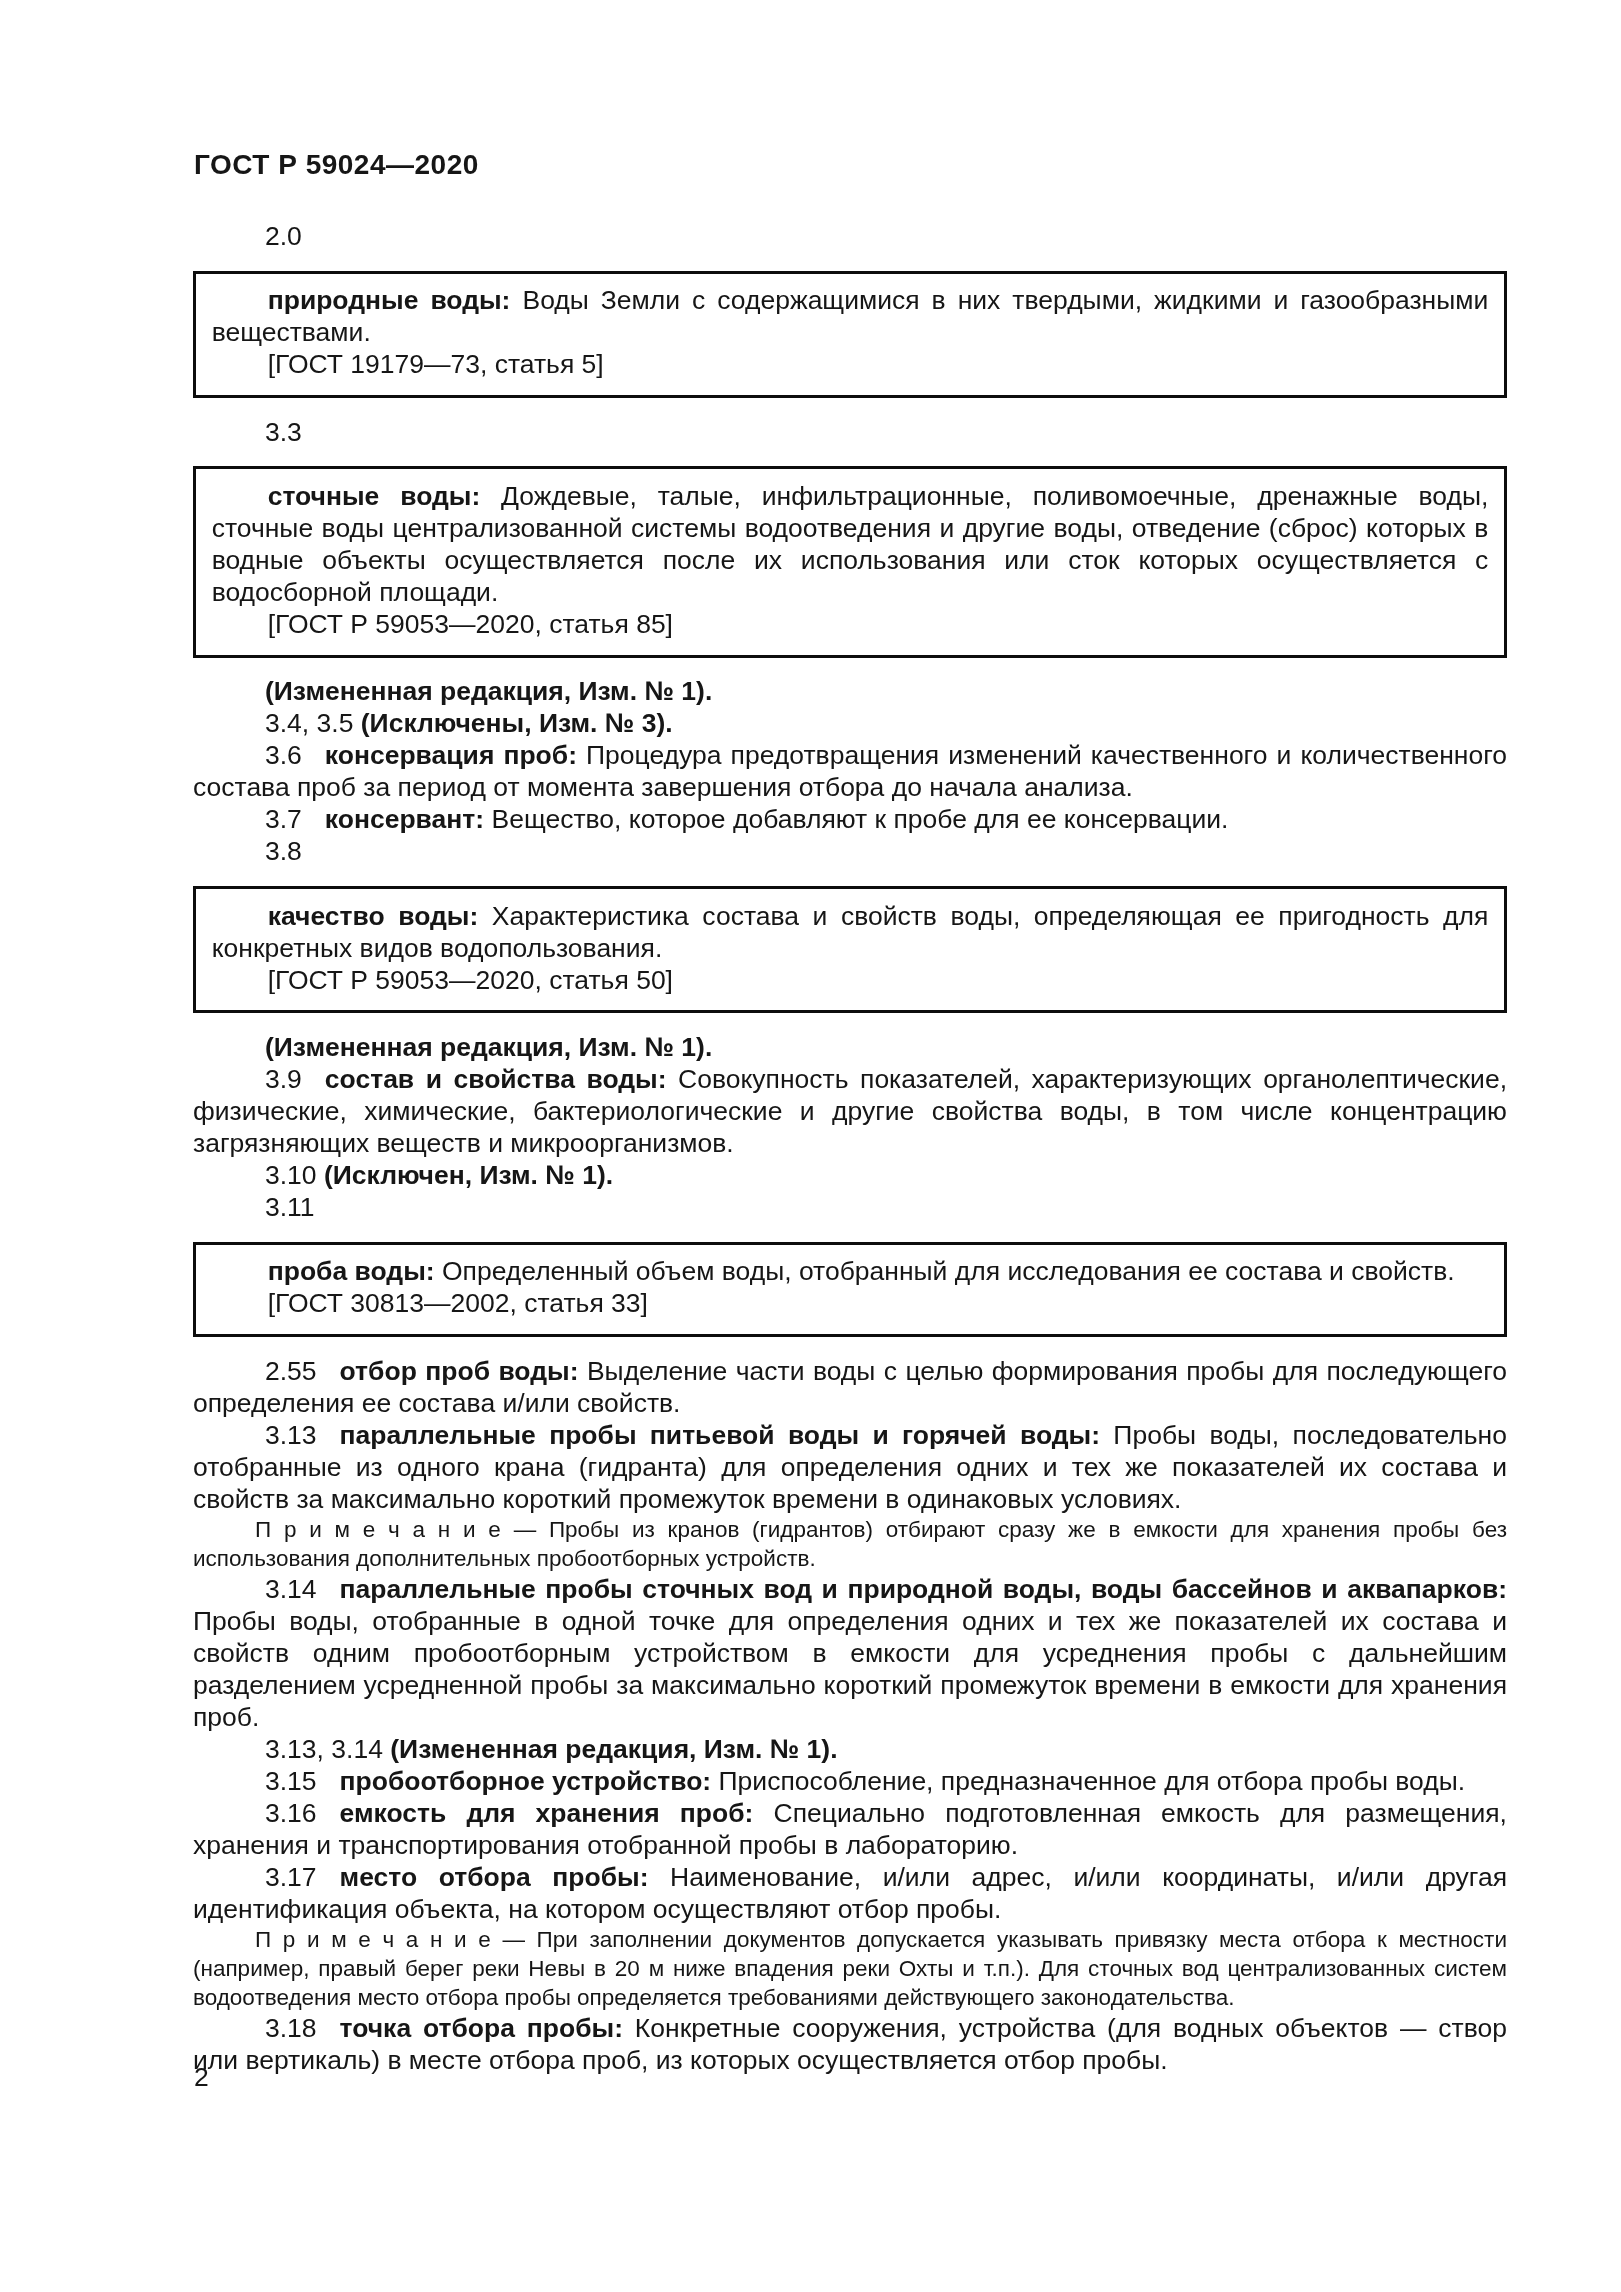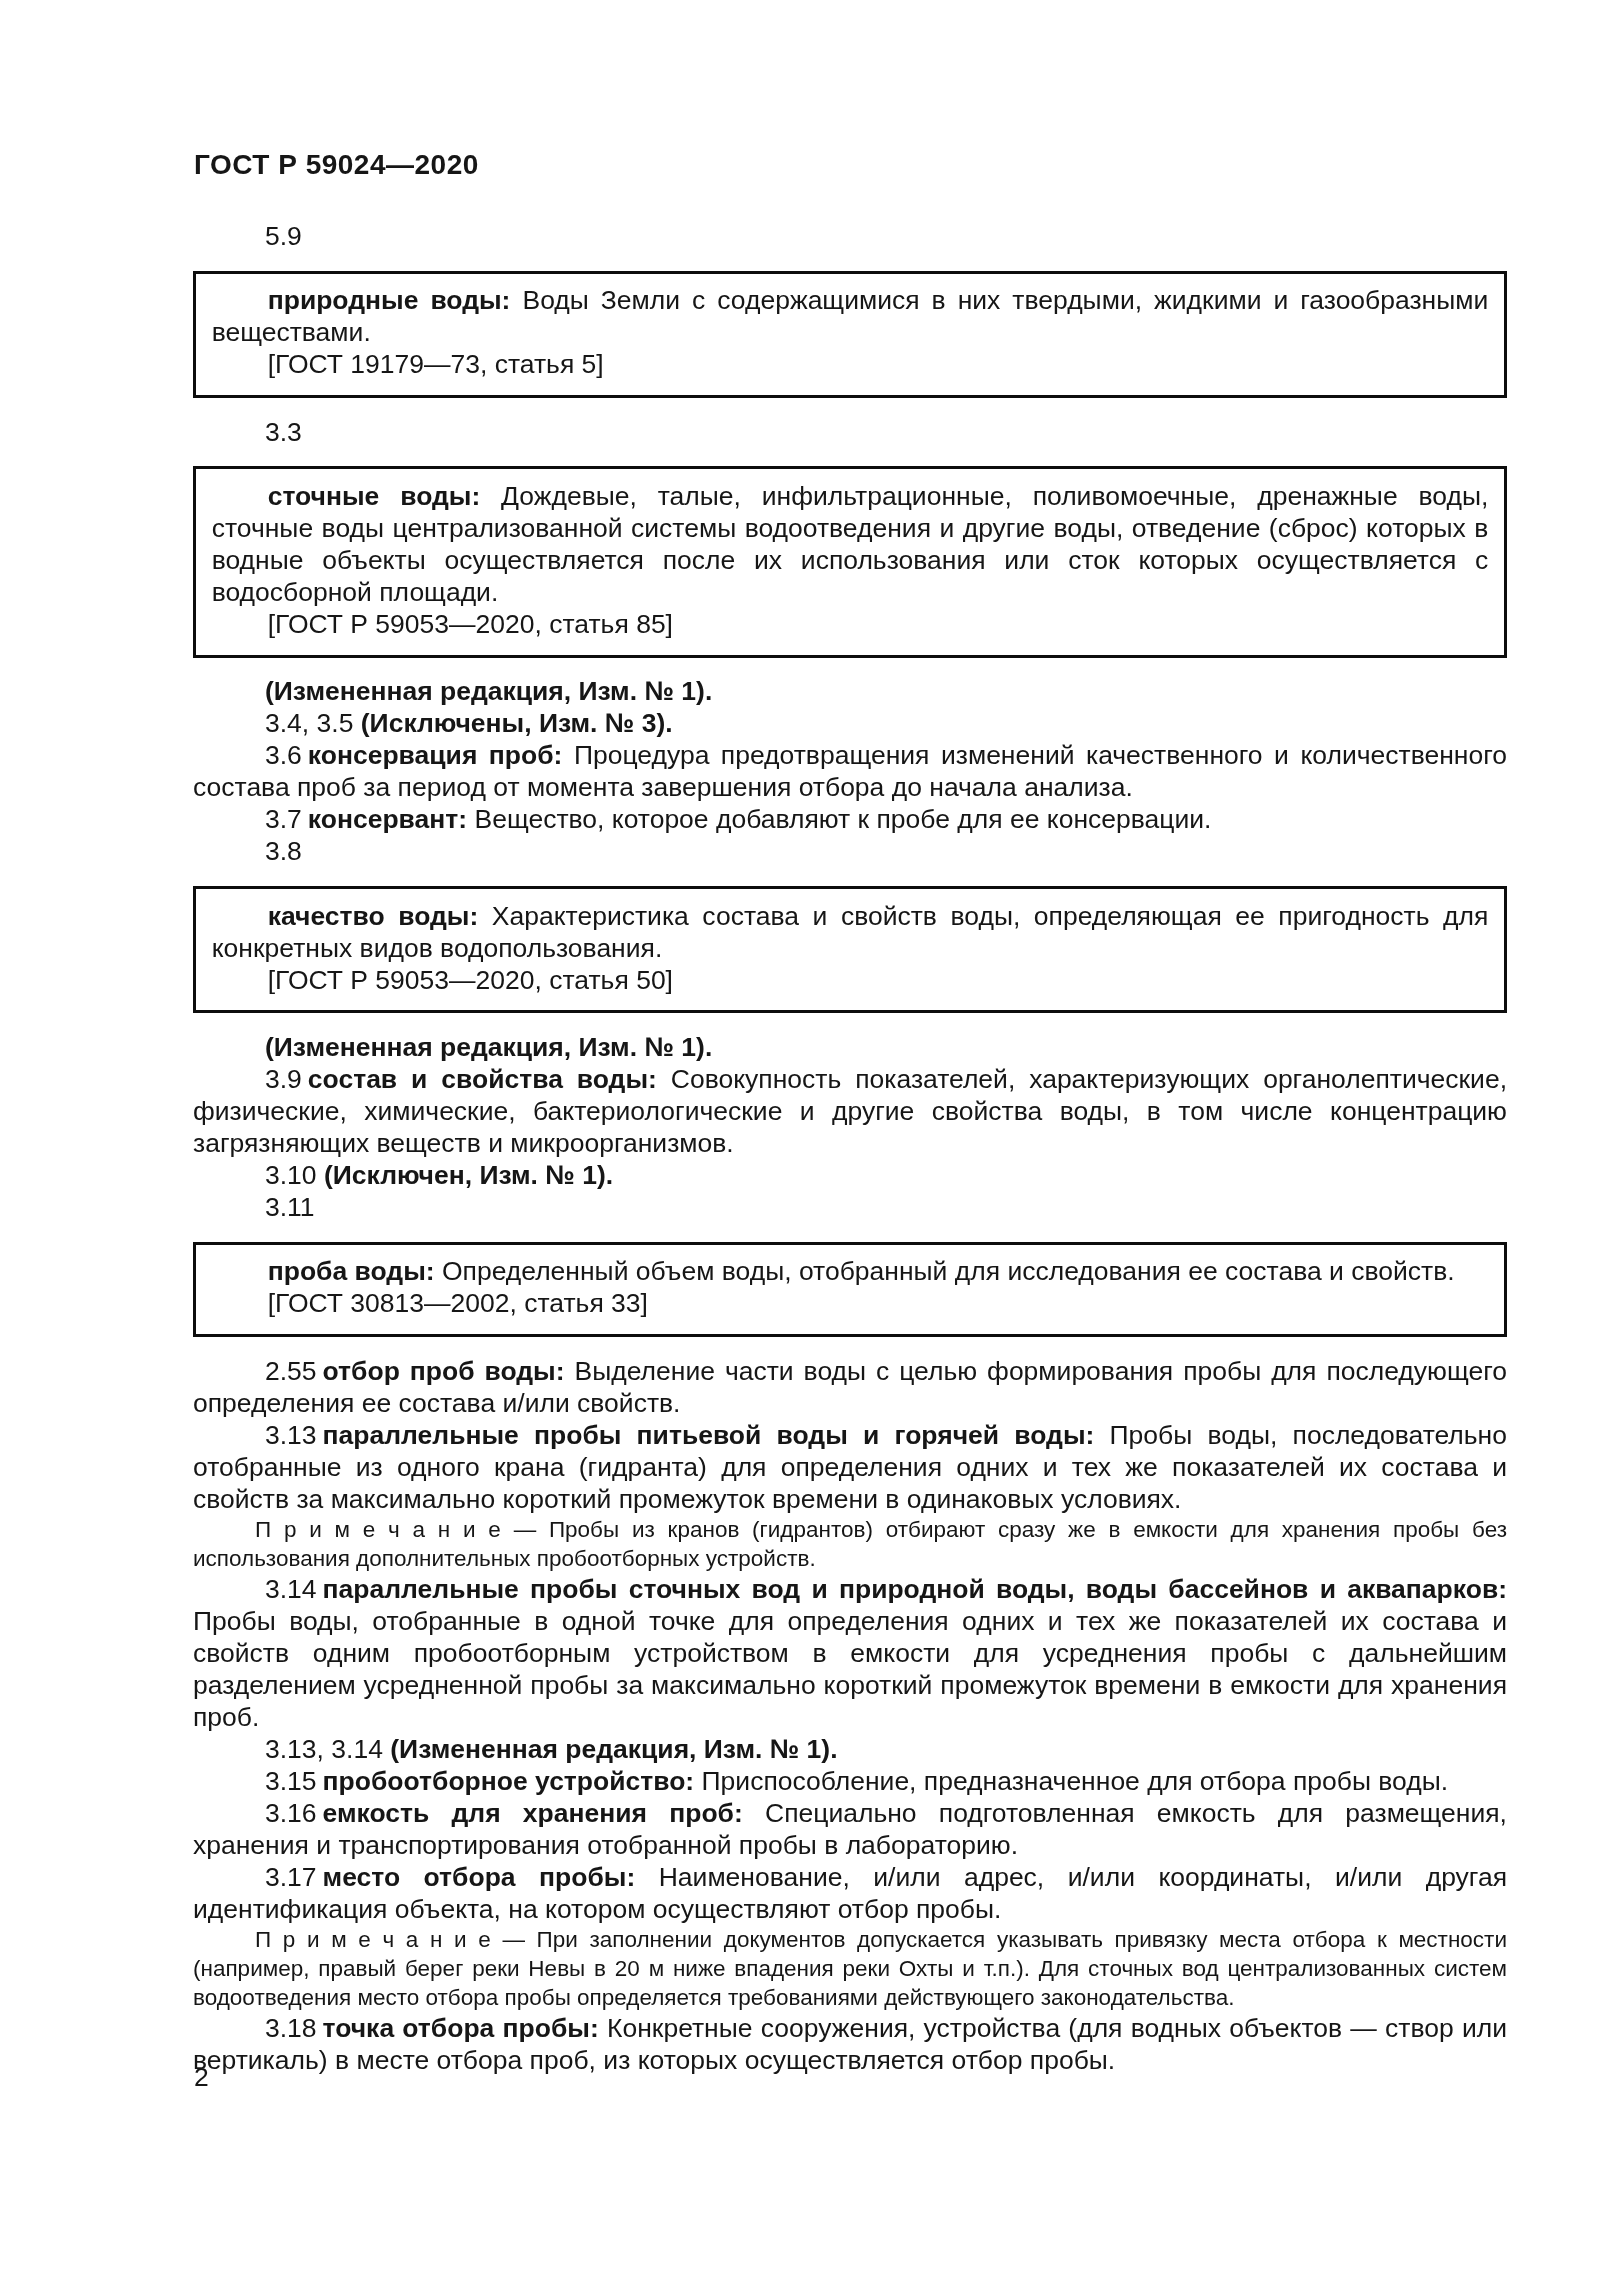--- a/index.html
+++ b/index.html
@@ -36,21 +36,21 @@
     font-size: 26.5px;
     line-height: 32px;
     text-align: justify;
     hyphens: auto;
     -webkit-hyphens: auto;
   }
   .doc-body p { margin: 0; }
   .para { text-indent: 72px; text-align: justify; }
   .clause-label { text-align: left; }
   .bold { font-weight: bold; }
-  .num { padding-right: 6px; }
+  .num { padding-right: 23px; }
   .def-box {
     border: 3.9px solid #0d0d0d;
     width: 100%;
     margin: 18.6px 0 17.6px;
     padding: 10.8px 15.7px 14.7px;
   }
   .def-box .para { text-indent: 56px; }
   .note {
     font-size: 22.5px;
     line-height: 29px;
@@ -67,21 +67,21 @@
     font-size: 26.5px;
   }
 </style>
 </head>
 <body>
 
 <div class="page">
   <div class="doc-header">ГОСТ Р 59024—2020</div>
 
   <main class="doc-body" id="doc-body">
-      <p class="para clause-label">5.9</p>
+      <p class="para clause-label">2.0</p>
       <div class="def-box">
         <p class="para"><b class="term">природные воды:</b> Воды Земли с содержащимися в них твердыми, жидкими и газообразными веществами.</p>
         <p class="para source">[ГОСТ 19179—73, статья 5]</p>
       </div>
       <p class="para clause-label">3.3</p>
       <div class="def-box">
         <p class="para"><b class="term">сточные воды:</b> Дождевые, талые, инфильтрационные, поливомоечные, дренажные воды, сточные воды централизованной системы водоотведения и другие воды, отведение (сброс) которых в водные объекты осуществляется после их использования или сток которых осуществляется с водосборной площади.</p>
         <p class="para source">[ГОСТ Р 59053—2020, статья 85]</p>
       </div>
       <p class="para bold">(Измененная редакция, Изм. № 1).</p>

